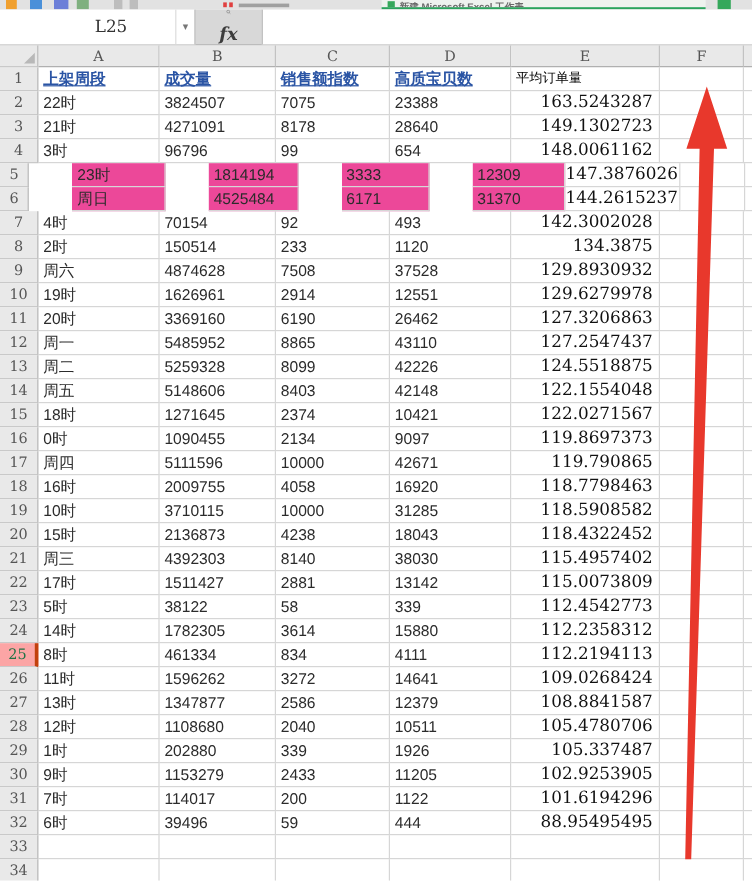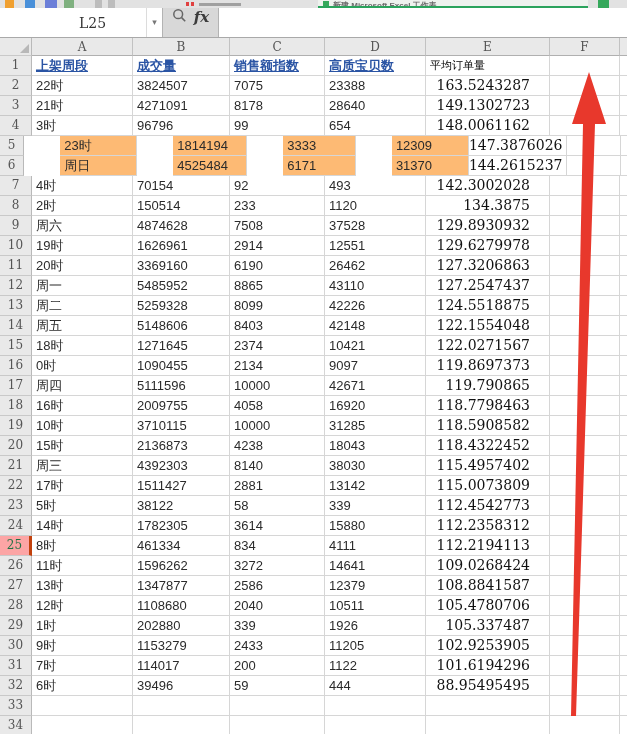--- a/index.html
+++ b/index.html
@@ -16,21 +16,21 @@
     background:#eef2ee; border-bottom:2px solid #2aa35c; overflow:hidden;font-weight:bold; }
   .tab-active .doc-ico { position:absolute; left:5px; top:1px; width:6px; height:6px; background:#35a85b; }
   .tab-active .ttl { position:absolute; left:15px; top:0px; font-size:8px; color:#6a6a6a; white-space:nowrap; }
   .newtab { position:absolute; left:598px; top:0; width:11px; height:8px; background:#35a85b; }
 
   
   .fbar { position:relative; height:30px; background:#d8d8d8; border-bottom:1px solid #a9a9a9; display:flex; }
   .namebox { width:163px; background:#fff; border-right:1px solid #b3b3b3; display:flex; align-items:center;padding-left:39px; }
   .namebox .nbval { flex:1; text-align:center; font-family:"DejaVu Serif", serif; font-size:14px; color:#333; }
   .namebox .dd { width:16px; text-align:center; font-size:9px; color:#777; border-left:1px solid #dcdcdc; line-height:29px; height:29px; }
-  .fbar .icons { width:55px; display:flex; align-items:flex-start; justify-content:center; gap:7px; }
+  .fbar .icons { width:55px; display:flex; align-items:center; justify-content:center; gap:7px;flex-direction:column; }
   .fx { font-family:"DejaVu Serif", serif; font-style:italic; font-weight:bold; font-size:15px; color:#3c3c3c; }
   .finput { flex:1; background:#fff; border-left:1px solid #b3b3b3; }
 
   
   .sheet { position:relative; background:#fff; }
   .row { display:flex; height:20px; }
   .hdr-row { height:18px; }
   .cell { height:100%; border-right:1px solid #d6d6d6; border-bottom:1px solid #d6d6d6;
     overflow:hidden; white-space:nowrap; font-size:13px; color:#2b2b2b; padding:1px 0 0 4px; line-height:17px; }
   .rh { width:32px; background:#e9e9e9; border-right:1px solid #b9b9b9; border-bottom:1px solid #c9c9c9;
@@ -38,22 +38,22 @@
   .chdr { background:#e9e9e9; border-right:1px solid #c2c2c2; border-bottom:1px solid #b0b0b0;
     font-family:"DejaVu Serif", serif; font-size:12px; color:#555; text-align:center; padding:1px 0 0 0; }
   .corner { position:relative; background:#e9e9e9; }
   .tri { position:absolute; right:2px; bottom:2px; width:0; height:0;
     border-bottom:9px solid #b8b8b8; border-left:9px solid transparent; }
   .col-a { width:101px; } .col-b { width:97px; } .col-c { width:95px; }
   .col-d { width:101px; } .col-e { width:124px; } .col-f { width:70px; }
   .col-g { width:7px; border-right:none; }
   .hlink { color:#2a54a4; font-weight:bold; text-decoration:underline; }
   .ehdr { color:#000; font-size:11px; }
-  .enum { text-align:right; padding-right:19px; padding-left:0; font-family:"DejaVu Serif", serif; font-size:14px; color:#111; }
-  .shade { background:#fdba74;margin-left:36px; }
+  .enum { text-align:right; padding-right:5px; padding-left:0; font-family:"DejaVu Serif", serif; font-size:14px; color:#111; }
+  .shade { background:#ec4899;margin-left:36px; }
   .rh.sel { background:#fca5a5; color:#217346; border-right:3px solid #c2410c; }
 
   .arrow-svg { position:absolute; left:0; top:0; pointer-events:none; }
 </style>
 </head>
 <body>
 
 <div class="app">
 
   <div class="tabbar">

